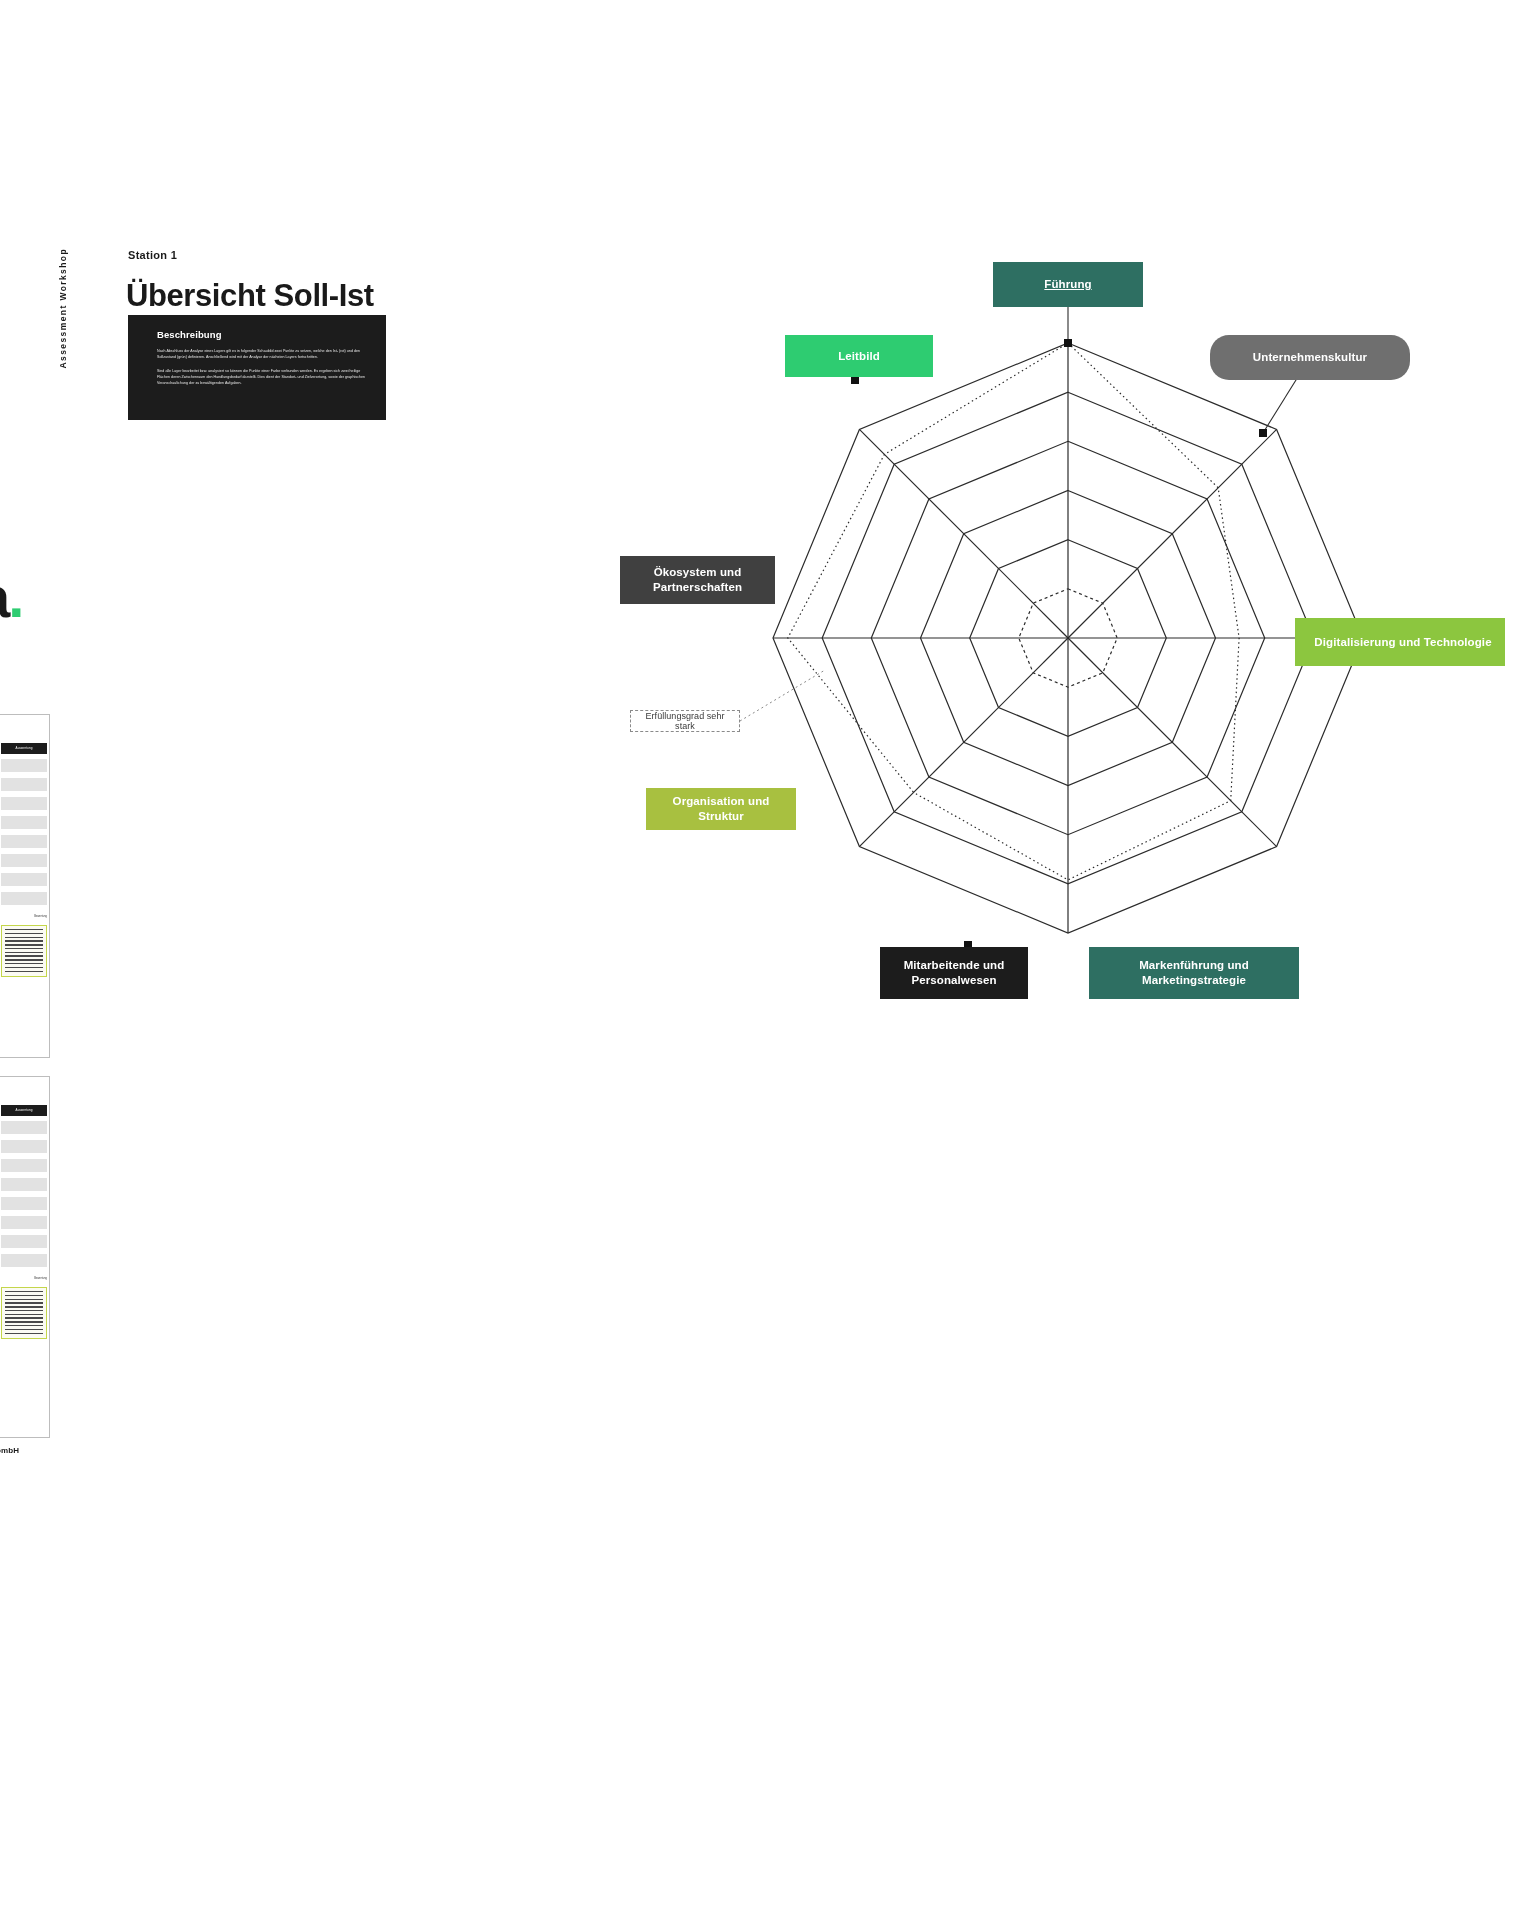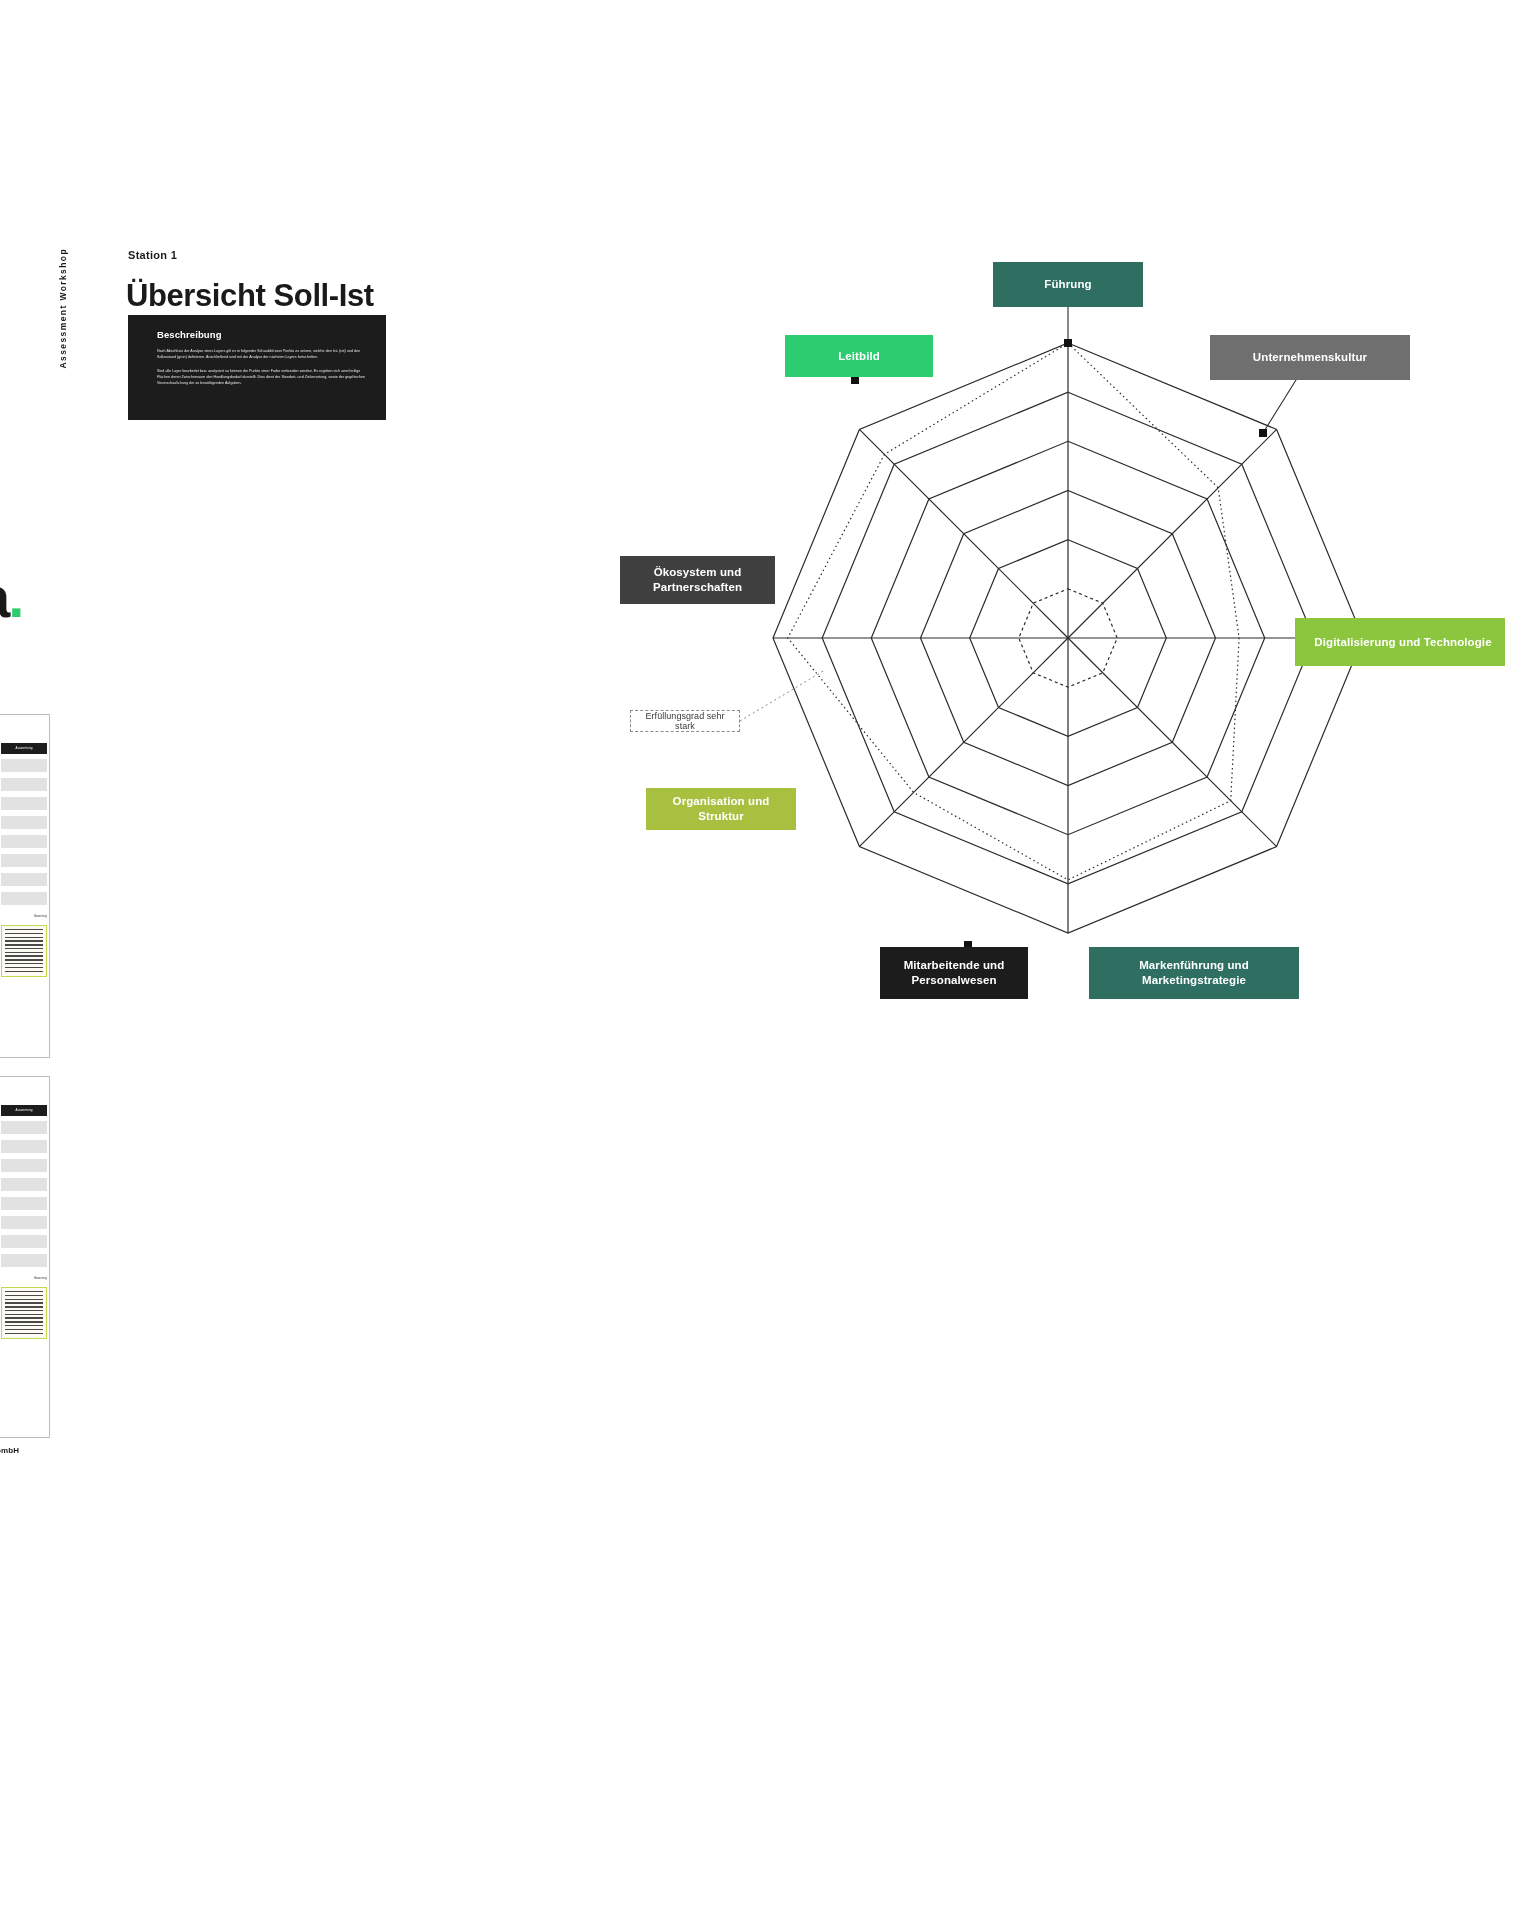--- a/index.html
+++ b/index.html
@@ -348,22 +348,22 @@
       <rect x="404" y="701" width="8" height="8" fill="#111"></rect>
       <line x1="145" y1="569" x2="218" y2="572" stroke="#2b2b2b" stroke-width="1.1"></line>
       <rect x="214" y="568" width="8" height="8" fill="#111"></rect>
       <line x1="95.5" y1="340" x2="175" y2="338" stroke="#2b2b2b" stroke-width="1.1"></line>
       <rect x="171" y="334" width="8" height="8" fill="#111"></rect>
       <line x1="299" y1="116" x2="295" y2="140" stroke="#2b2b2b" stroke-width="1.1"></line>
       <rect x="291" y="136" width="8" height="8" fill="#111"></rect>
       <line x1="180" y1="481" x2="265" y2="430" stroke="#8a8a8a" stroke-width="1" stroke-dasharray="2 3"></line>
     </svg>
   <div id="node-layer">
-      <div class="node-box" style="left: 433px; top: 22px; width: 150px; height: 45px; background: rgb(46, 111, 98); color: rgb(255, 255, 255);">Führung</div>
-      <div class="node-box" style="left: 650px; top: 95px; width: 200px; height: 45px; background: rgb(111, 111, 111); color: rgb(255, 255, 255);">Unternehmenskultur</div>
+      <div class="node-box" style="left: 433px; top: 22px; width: 150px; height: 45px; background: rgb(46, 111, 98); color: rgb(255, 255, 255); text-decoration: underline;">Führung</div>
+      <div class="node-box" style="left: 650px; top: 95px; width: 200px; height: 45px; background: rgb(111, 111, 111); color: rgb(255, 255, 255); border-radius: 19px;">Unternehmenskultur</div>
       <div class="node-box" style="left: 735px; top: 378px; width: 210px; height: 48px; background: rgb(140, 198, 63); color: rgb(255, 255, 255); padding-left: 12px;">Digitalisierung und Technologie</div>
       <div class="node-box" style="left: 529px; top: 707px; width: 210px; height: 52px; background: rgb(46, 111, 98); color: rgb(255, 255, 255);">Markenführung und Marketingstrategie</div>
       <div class="node-box" style="left: 320px; top: 707px; width: 148px; height: 52px; background: rgb(28, 28, 28); color: rgb(255, 255, 255);">Mitarbeitende und Personalwesen</div>
       <div class="node-box" style="left: 86px; top: 548px; width: 150px; height: 42px; background: rgb(168, 192, 64); color: rgb(255, 255, 255);">Organisation und Struktur</div>
       <div class="node-box" style="left: 18px; top: 316px; width: 155px; height: 48px; background: #404040; color: rgb(255, 255, 255); margin-left: 42px;">Ökosystem und Partnerschaften</div>
       <div class="node-box" style="left: 225px; top: 95px; width: 148px; height: 42px; background: rgb(46, 204, 113); color: rgb(255, 255, 255);">Leitbild</div>
     </div>
   <div class="callout" id="radar-callout" style="left: 70px; top: 470px; width: 110px; height: 22px;">Erfüllungsgrad sehr stark</div>
 </div>
 

